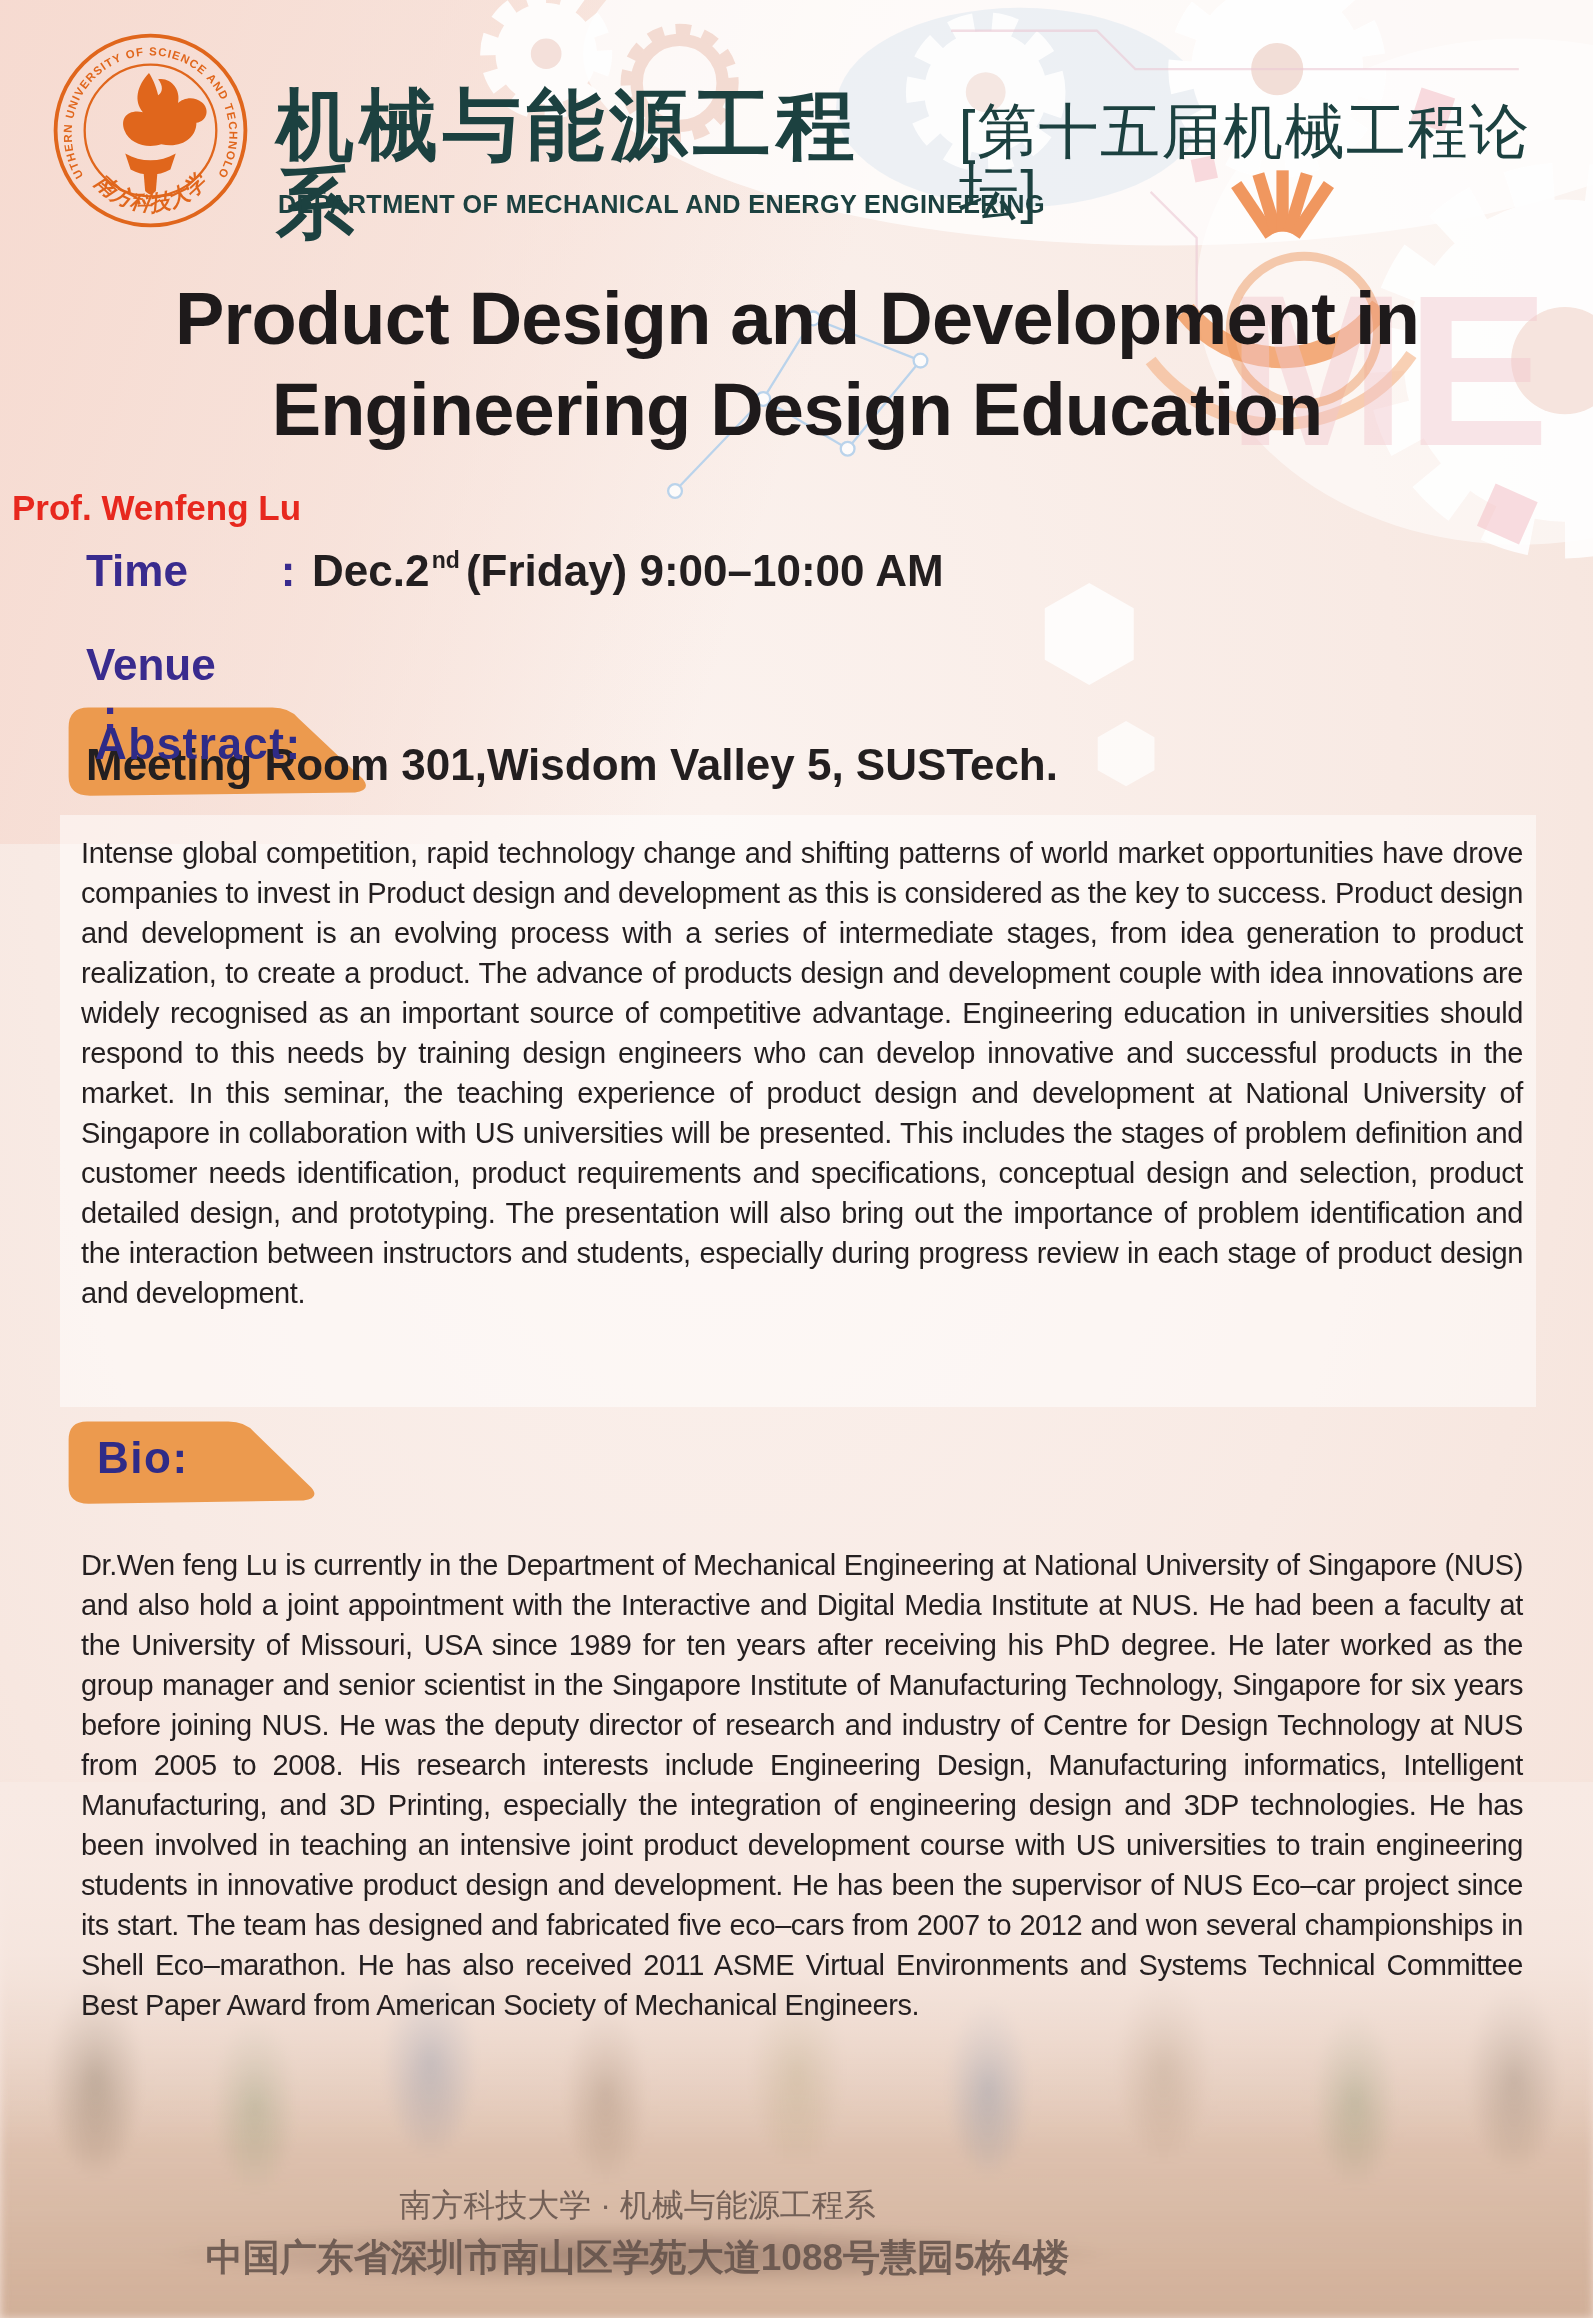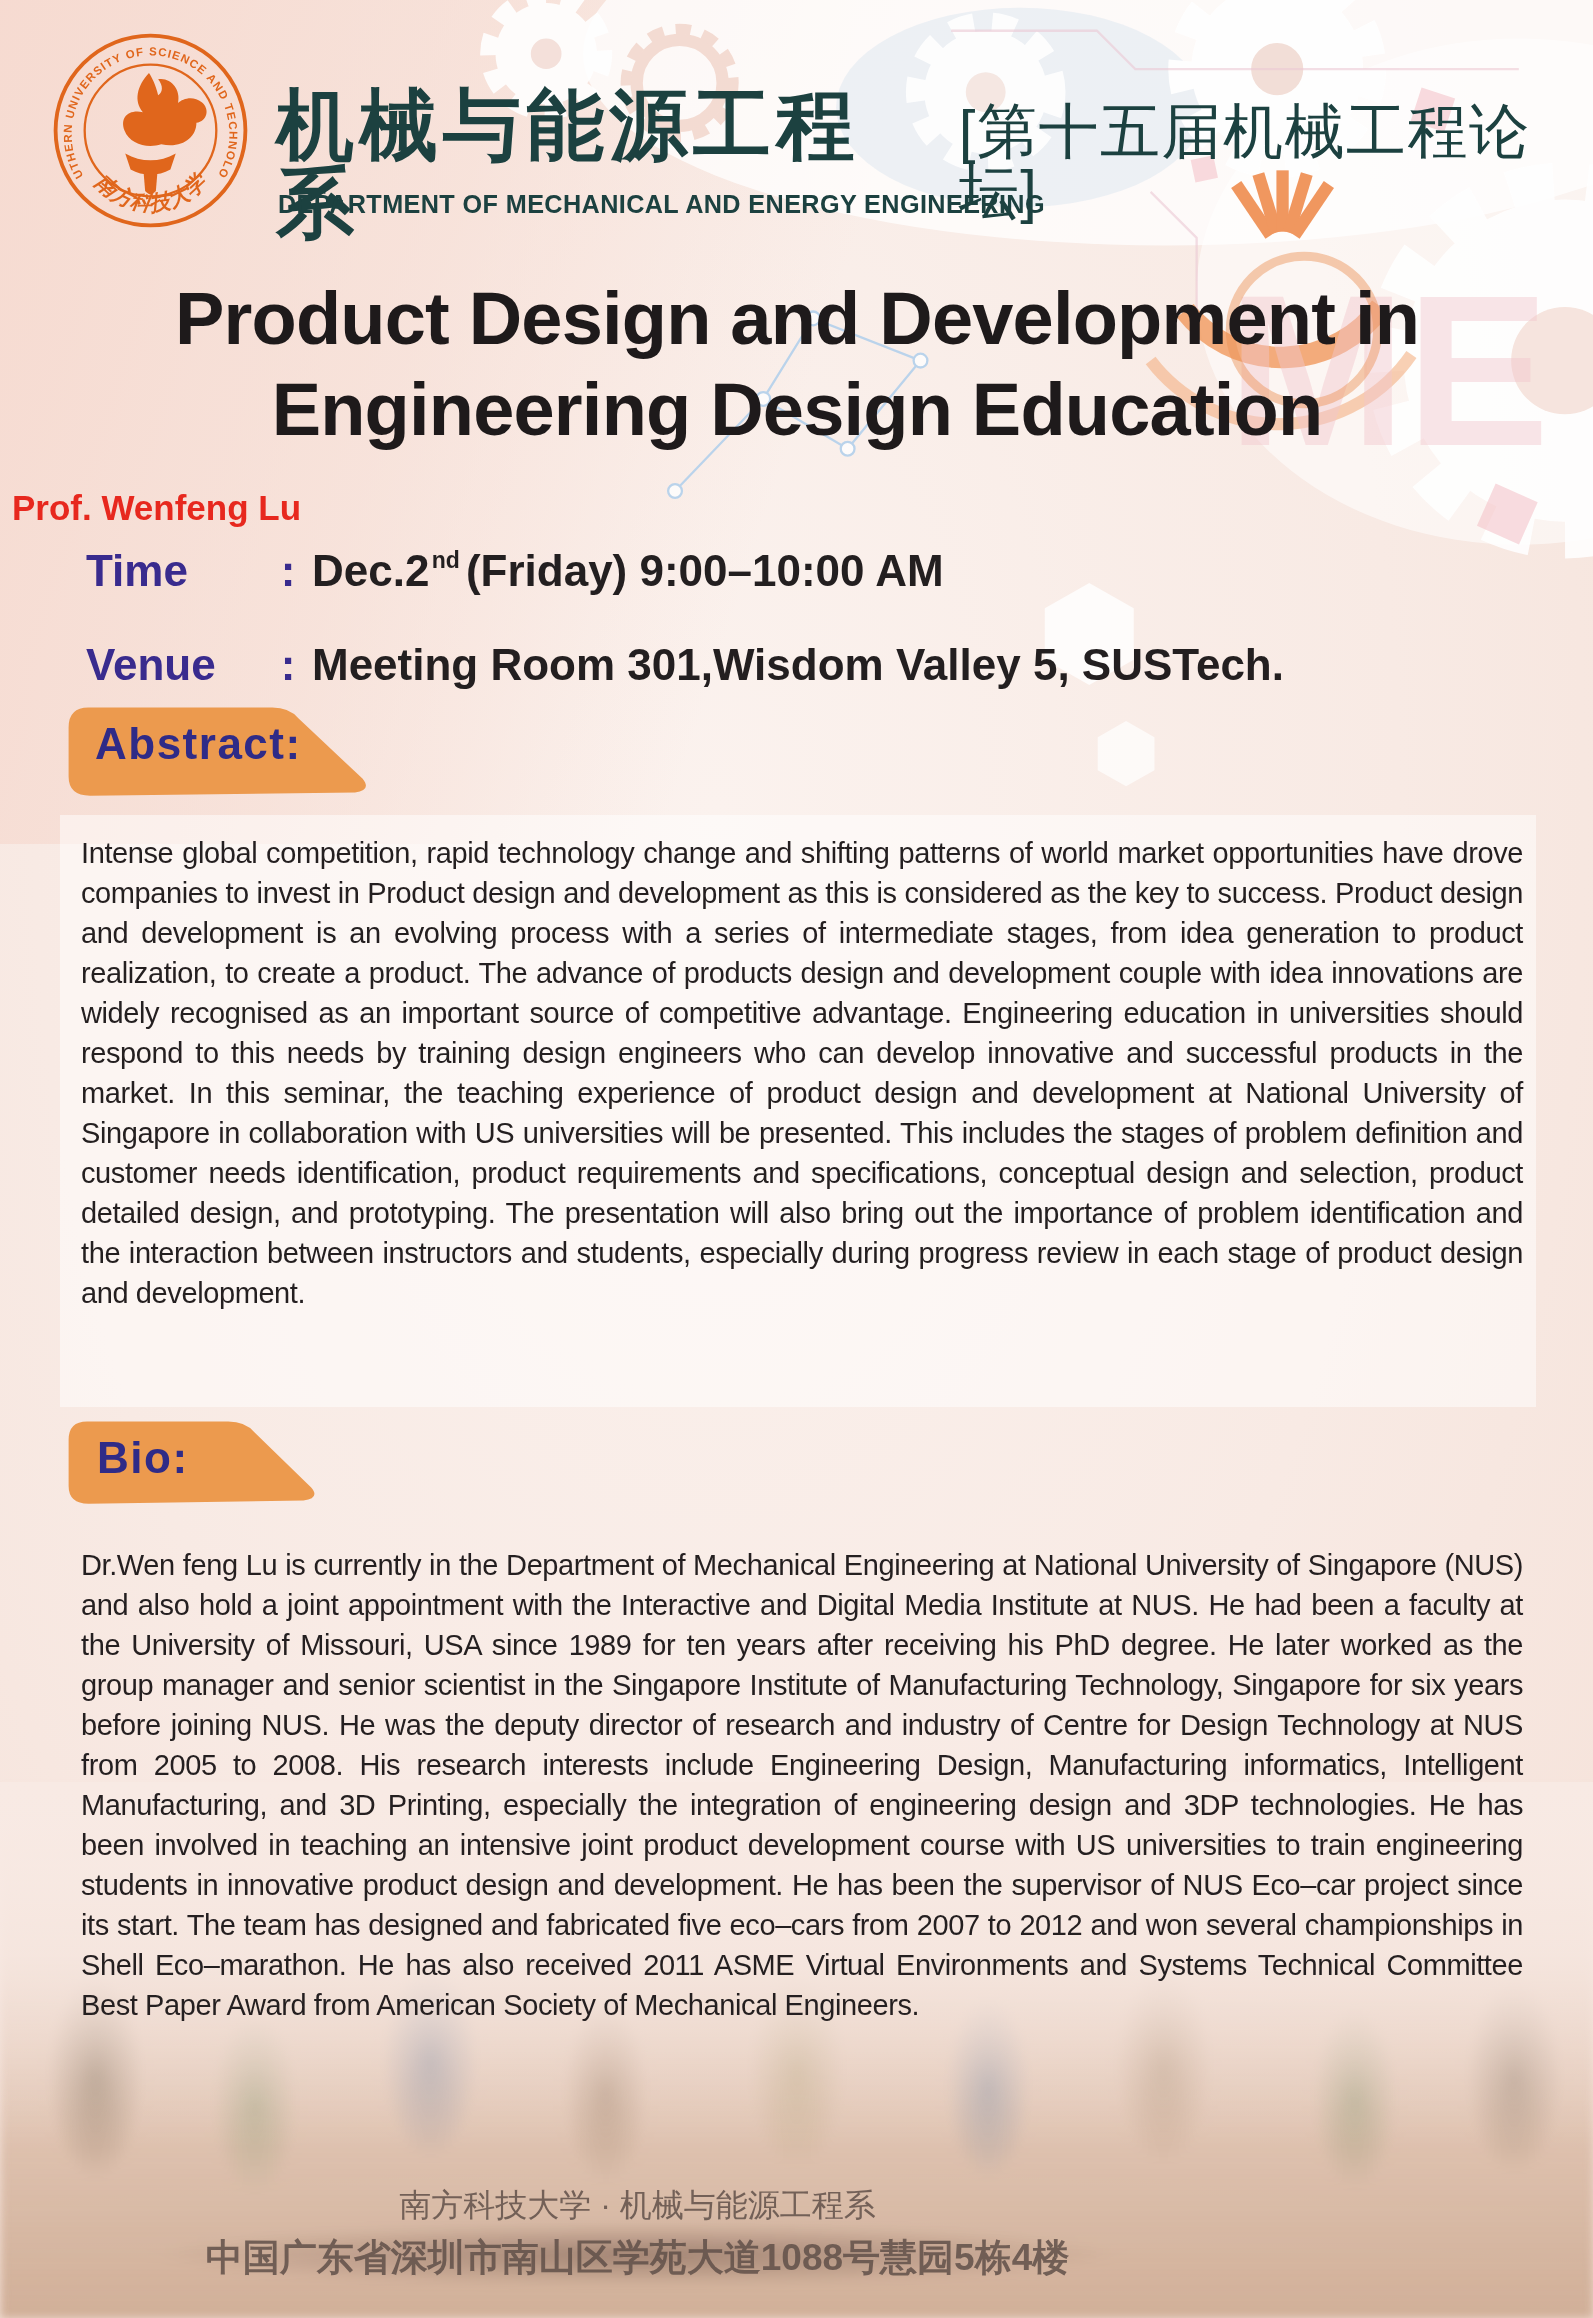--- a/index.html
+++ b/index.html
@@ -40,21 +40,21 @@
   .main-title{position:absolute;left:0;top:273px;width:1594px;text-align:center;z-index:5;
     font-size:74px;font-weight:700;color:#1e1a1b;letter-spacing:-0.8px;line-height:91px;}
   .speaker{position:absolute;left:12px;top:488px;width:1594px;text-align:left;z-index:5;
     font-size:35px;font-weight:700;color:#e7281e;}
   .info-row{position:absolute;left:86px;z-index:5;display:flex;align-items:baseline;
     font-size:44px;font-weight:700;color:#231f20;justify-content:center;}
   .info-row .label{width:178px;color:#392b8e;}
   .info-row .colon{width:48px;color:#392b8e;text-align:center;}
   .info-row .value{white-space:nowrap;}
   .row-time{top:546px;}
-  .row-venue{top:640px;}
+  .row-venue{top:640px;flex-direction:column;}
   .sup{font-size:23px;position:relative;top:-18.4px;margin:0 6.1px 0 2.3px;}
   
   .banner{position:absolute;z-index:4;}
   .banner-heading{position:absolute;z-index:5;font-size:44px;font-weight:700;color:#2f2b87;letter-spacing:1.5px;}
   .abstract-heading{left:95px;top:719px;}
   .bio-heading{left:97px;top:1433px;}
   
   .para{position:absolute;left:81px;width:1442px;z-index:5;font-size:29px;line-height:40px;
     color:#241f20;text-align:justify;letter-spacing:-0.4px;}
   .abstract-text{top:833px;}

